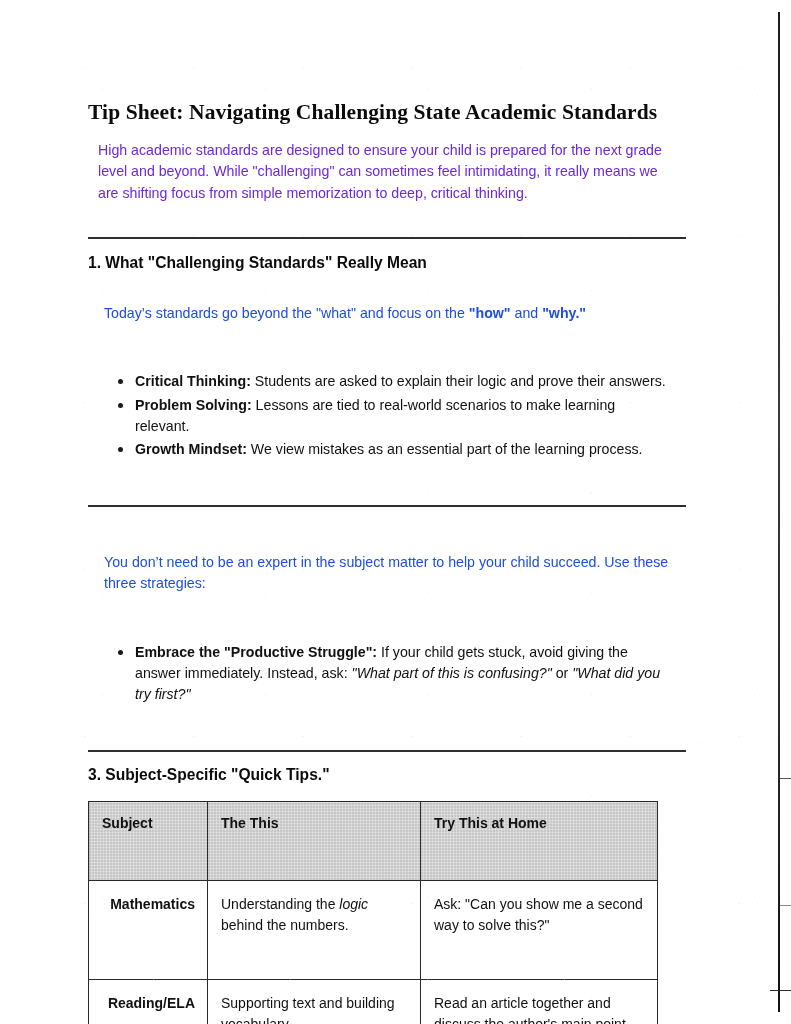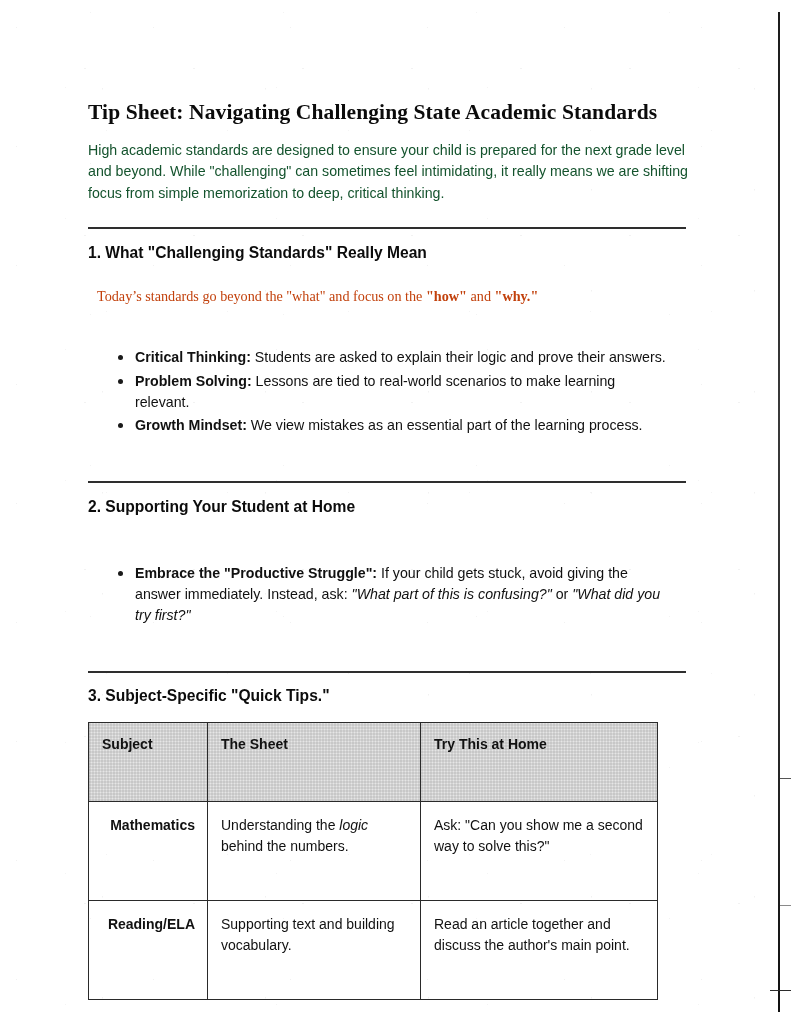--- a/index.html
+++ b/index.html
@@ -82,22 +82,22 @@
     font-weight: bold;
     font-style: italic;
     margin: 0 0 13px 0;
     line-height: 1.25;
     color: #101010;
   }
 
   p.intro {
     font-size: 14.2px;
     line-height: 1.52;
-    margin: 0;
-    color: #14532d;
+    margin: 10px;
+    color: #6d28d9;
   }
 
   hr.rule {
     border: none;
     border-top: 2px solid #2e2e2e;
     margin: 0;
     width: 598px;
     height: 0;
   }
 
@@ -107,23 +107,22 @@
     font-size: 15.6px;
     font-weight: bold;
     margin: 0;
     line-height: 1.3;
     color: #0c0c0c;
   }
 
   p.section-lead {
     font-size: 14.2px;
     line-height: 1.52;
-    margin: 9px;
-    color: #c2410c;
-    font-family: Liberation Serif, serif;
+    margin: 16px;
+    color: #1d4ed8;
   }
 
   ul.bullets {
     list-style: none;
     margin: 16px;
     padding: 0;
   }
   ul.bullets > li {
     position: relative;
     padding-left: 31px;
@@ -211,24 +210,24 @@
         <li><span class="b-term">Problem Solving:</span><span> Lessons are tied to real-world scenarios to make learning relevant.</span></li>
         <li><span class="b-term">Growth Mindset:</span><span> We view mistakes as an essential part of the learning process.</span></li>
       </ul>
     </div>
 
     <div style="height:28px"></div>
     <hr class="rule">
     <div style="height:14px"></div>
 
     <div class="section">
-      <h3 class="section-title">2. Supporting Your Student at Home</h3>
 
       <div style="height:15px"></div>
 
+      <p class="section-lead">You don’t need to be an expert in the subject matter to help your child succeed. Use these three strategies:</p>
 
       <div style="height:15px"></div>
 
       <ul class="bullets">
         <li><span class="b-term">Embrace the "Productive Struggle":</span><span> If your child gets stuck, avoid giving the answer immediately. Instead, ask: </span><span class="b-quote">"What part of this is confusing?"</span><span> or </span><span class="b-quote">"What did you try first?"</span></li>
 
 
       </ul>
     </div>
 
@@ -243,21 +242,21 @@
 
       <table class="tips-table">
         <colgroup>
           <col class="col-subject">
           <col class="col-goal">
           <col class="col-try">
         </colgroup>
         <thead>
           <tr>
             <th>Subject</th>
-            <th>The Sheet</th>
+            <th>The This</th>
             <th>Try This at Home</th>
           </tr>
         </thead>
         <tbody>
           <tr>
             <td class="subject-cell">Mathematics</td>
             <td><span>Understanding the </span><span class="cell-italic">logic</span><span> behind the numbers.</span></td>
             <td>Ask: "Can you show me a second way to solve this?"</td>
           </tr>
           <tr>

